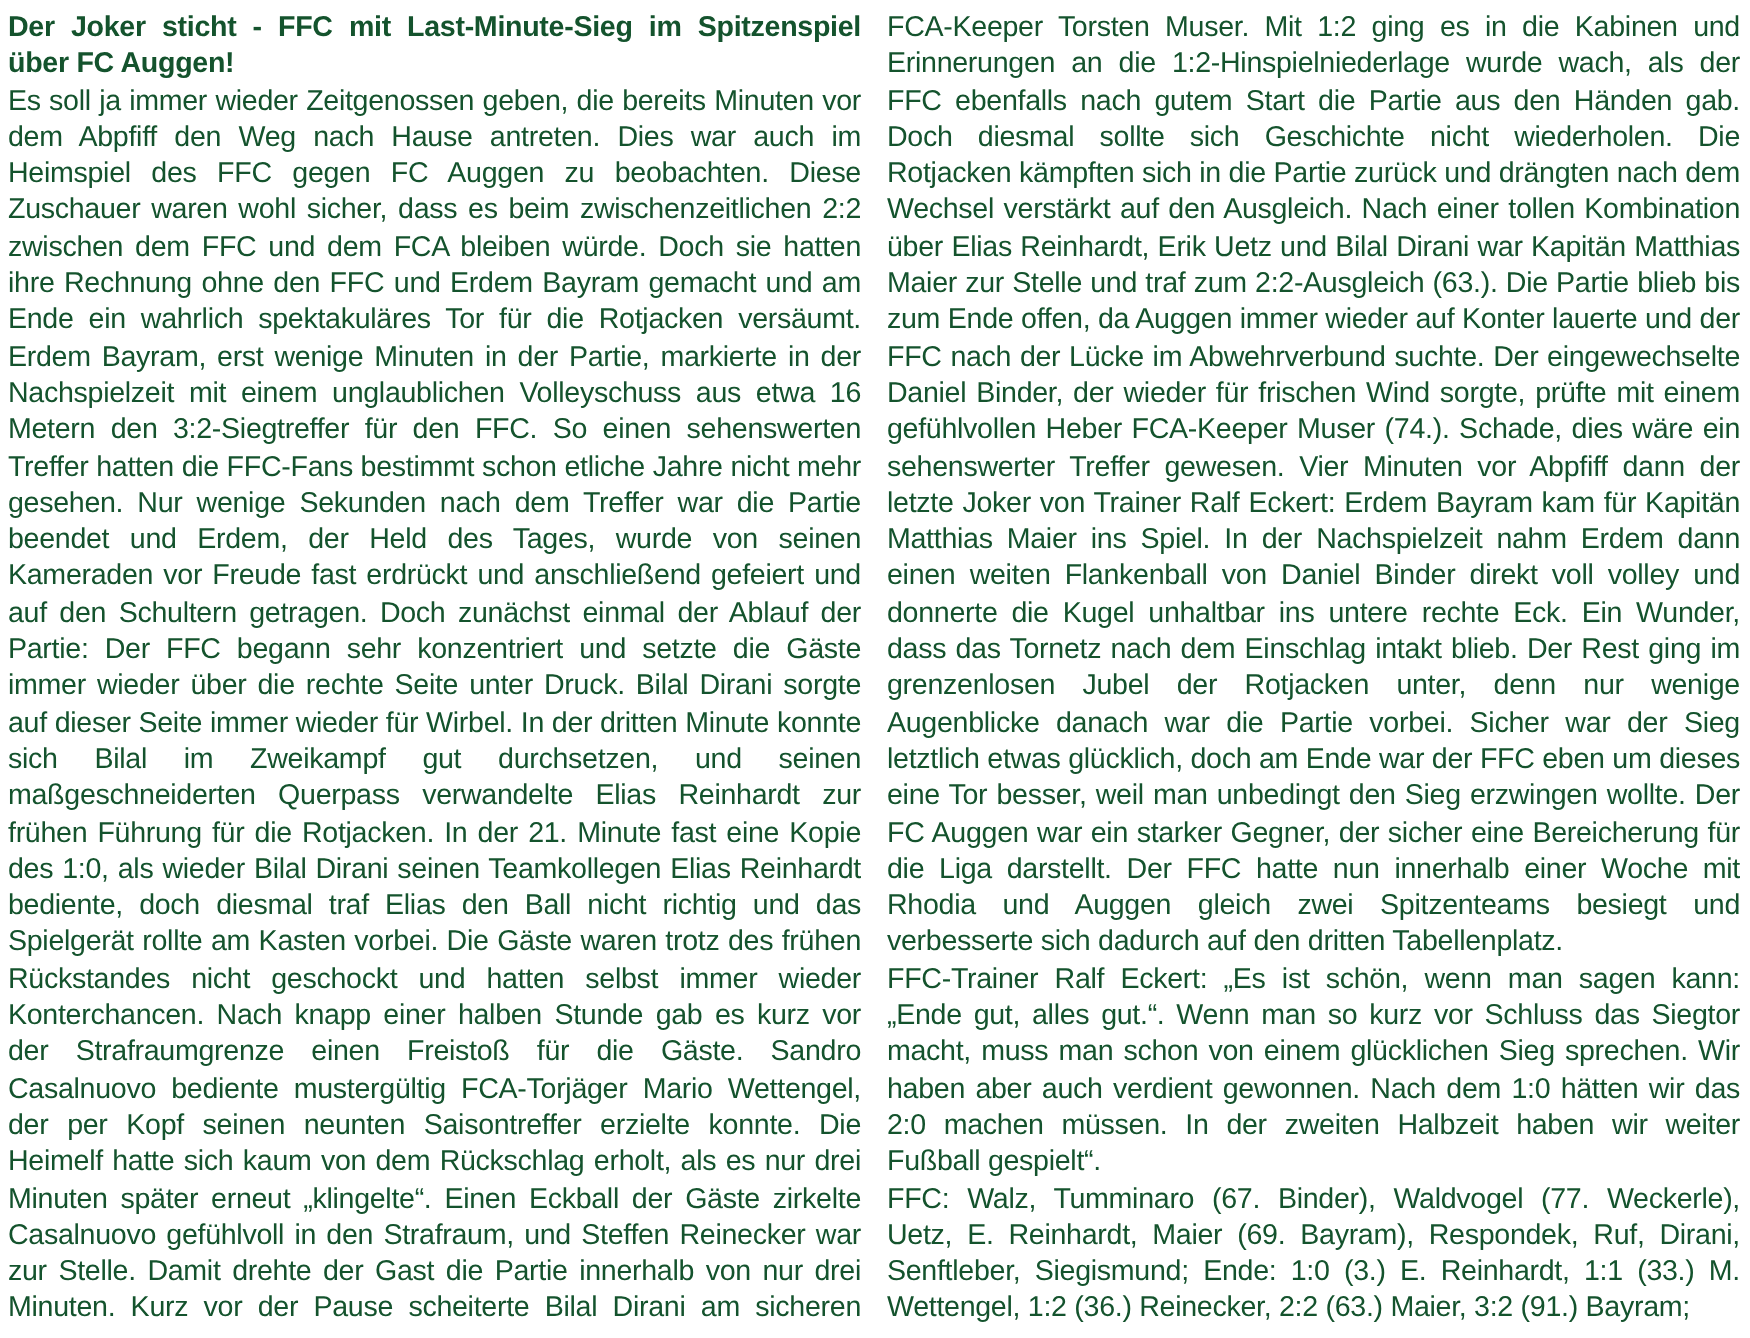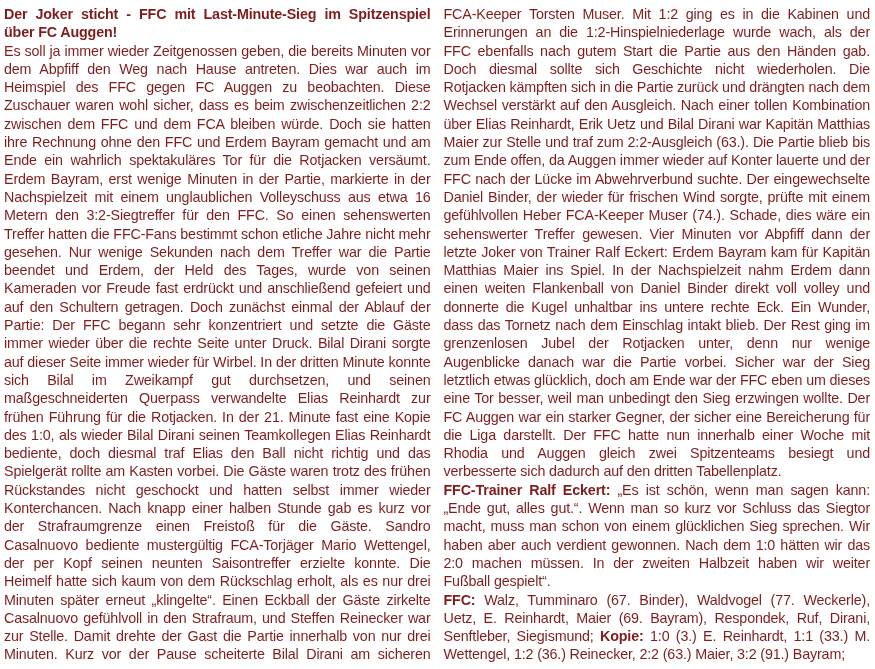--- a/index.html
+++ b/index.html
@@ -18,44 +18,44 @@
   }
   .article {
     height: 100%;
     column-count: 2;
     column-gap: 13px;
     column-fill: auto;
     font-family: "Liberation Sans", "DejaVu Sans", sans-serif;
     font-size: 14.3px;
     line-height: 18.3px;
     letter-spacing: -0.15px;
-    color: #7f1d1d;
+    color: #14532d;
     text-align: justify;
     hyphens: auto;
     -webkit-hyphens: auto;
   }
   .article h1 {
     font-size: inherit;
     line-height: inherit;
     font-weight: bold;
     margin: 0;
   }
   .article p {
     margin: 0;
   }
-  b { font-weight: bold; }
+  b { font-weight: normal; }
 </style>
 </head>
 <body>
 
 <div class="page">
   <div class="article">
 
     <h1>Der Joker sticht - FFC mit Last-Minute-Sieg im Spitzenspiel über FC Auggen!</h1>
 
     <p>Es soll ja immer wieder Zeitgenossen geben, die bereits Minuten vor dem Abpfiff den Weg nach Hause antreten. Dies war auch im Heimspiel des FFC gegen FC Auggen zu beobachten. Diese Zuschauer waren wohl sicher, dass es beim zwischenzeitlichen 2:2 zwischen dem FFC und dem FCA bleiben würde. Doch sie hatten ihre Rechnung ohne den FFC und Erdem Bayram gemacht und am Ende ein wahrlich spektakuläres Tor für die Rotjacken versäumt. Erdem Bayram, erst wenige Minuten in der Partie, markierte in der Nachspielzeit mit einem unglaublichen Volleyschuss aus etwa 16 Metern den 3:2-Siegtreffer für den FFC. So einen sehenswerten Treffer hatten die FFC-Fans bestimmt schon etliche Jahre nicht mehr gesehen. Nur wenige Sekunden nach dem Treffer war die Partie beendet und Erdem, der Held des Tages, wurde von seinen Kameraden vor Freude fast erdrückt und anschließend gefeiert und auf den Schultern getragen. Doch zunächst einmal der Ablauf der Partie: Der FFC begann sehr konzentriert und setzte die Gäste immer wieder über die rechte Seite unter Druck. Bilal Dirani sorgte auf dieser Seite immer wieder für Wirbel. In der dritten Minute konnte sich Bilal im Zweikampf gut durchsetzen, und seinen maßgeschneiderten Querpass verwandelte Elias Reinhardt zur frühen Führung für die Rotjacken. In der 21. Minute fast eine Kopie des 1:0, als wieder Bilal Dirani seinen Teamkollegen Elias Reinhardt bediente, doch diesmal traf Elias den Ball nicht richtig und das Spielgerät rollte am Kasten vorbei. Die Gäste waren trotz des frühen Rückstandes nicht geschockt und hatten selbst immer wieder Konterchancen. Nach knapp einer halben Stunde gab es kurz vor der Strafraumgrenze einen Freistoß für die Gäste. Sandro Casalnuovo bediente mustergültig FCA-Torjäger Mario Wettengel, der per Kopf seinen neunten Saisontreffer erzielte konnte. Die Heimelf hatte sich kaum von dem Rückschlag erholt, als es nur drei Minuten später erneut „klingelte“. Einen Eckball der Gäste zirkelte Casalnuovo gefühlvoll in den Strafraum, und Steffen Reinecker war zur Stelle. Damit drehte der Gast die Partie innerhalb von nur drei Minuten. Kurz vor der Pause scheiterte Bilal Dirani am sicheren FCA-Keeper Torsten Muser. Mit 1:2 ging es in die Kabinen und Erinnerungen an die 1:2-Hinspielniederlage wurde wach, als der FFC ebenfalls nach gutem Start die Partie aus den Händen gab. Doch diesmal sollte sich Geschichte nicht wiederholen. Die Rotjacken kämpften sich in die Partie zurück und drängten nach dem Wechsel verstärkt auf den Ausgleich. Nach einer tollen Kombination über Elias Reinhardt, Erik Uetz und Bilal Dirani war Kapitän Matthias Maier zur Stelle und traf zum 2:2-Ausgleich (63.). Die Partie blieb bis zum Ende offen, da Auggen immer wieder auf Konter lauerte und der FFC nach der Lücke im Abwehrverbund suchte. Der eingewechselte Daniel Binder, der wieder für frischen Wind sorgte, prüfte mit einem gefühlvollen Heber FCA-Keeper Muser (74.). Schade, dies wäre ein sehenswerter Treffer gewesen. Vier Minuten vor Abpfiff dann der letzte Joker von Trainer Ralf Eckert: Erdem Bayram kam für Kapitän Matthias Maier ins Spiel. In der Nachspielzeit nahm Erdem dann einen weiten Flankenball von Daniel Binder direkt voll volley und donnerte die Kugel unhaltbar ins untere rechte Eck. Ein Wunder, dass das Tornetz nach dem Einschlag intakt blieb. Der Rest ging im grenzenlosen Jubel der Rotjacken unter, denn nur wenige Augenblicke danach war die Partie vorbei. Sicher war der Sieg letztlich etwas glücklich, doch am Ende war der FFC eben um dieses eine Tor besser, weil man unbedingt den Sieg erzwingen wollte. Der FC Auggen war ein starker Gegner, der sicher eine Bereicherung für die Liga darstellt. Der FFC hatte nun innerhalb einer Woche mit Rhodia und Auggen gleich zwei Spitzenteams besiegt und verbesserte sich dadurch auf den dritten Tabellenplatz.</p>
 
     <p><b>FFC-Trainer Ralf Eckert:</b><span> „Es ist schön, wenn man sagen kann: „Ende gut, alles gut.“. Wenn man so kurz vor Schluss das Siegtor macht, muss man schon von einem glücklichen Sieg sprechen. Wir haben aber auch verdient gewonnen. Nach dem 1:0 hätten wir das 2:0 machen müssen. In der zweiten Halbzeit haben wir weiter Fußball gespielt“.</span></p>
 
-    <p><b>FFC:</b><span> Walz, Tumminaro (67. Binder), Waldvogel (77. Weckerle), Uetz, E. Reinhardt, Maier (69. Bayram), Respondek, Ruf, Dirani, Senftleber, Siegismund; </span><b>Kopie:</b><span> 1:0 (3.) E. Reinhardt, 1:1 (33.) M. Wettengel, 1:2 (36.) Reinecker, 2:2 (63.) Maier, 3:2 (91.) Bayram;</span></p>
+    <p><b>FFC:</b><span> Walz, Tumminaro (67. Binder), Waldvogel (77. Weckerle), Uetz, E. Reinhardt, Maier (69. Bayram), Respondek, Ruf, Dirani, Senftleber, Siegismund; </span><b>Ende:</b><span> 1:0 (3.) E. Reinhardt, 1:1 (33.) M. Wettengel, 1:2 (36.) Reinecker, 2:2 (63.) Maier, 3:2 (91.) Bayram;</span></p>
 
   </div>
 </div>
 
 </body></html>

